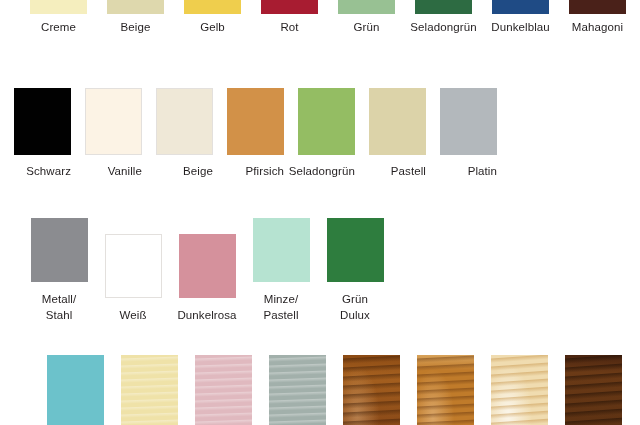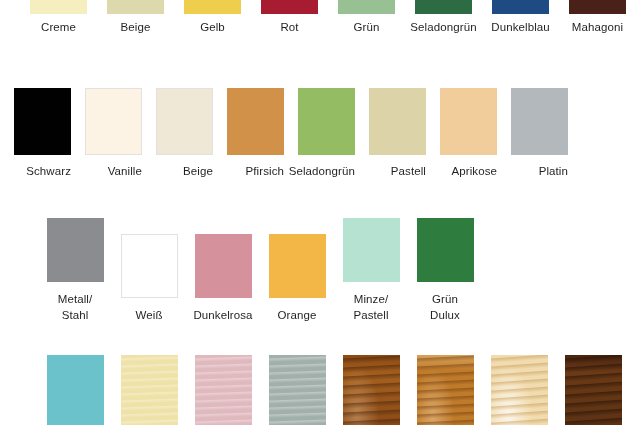--- a/index.html
+++ b/index.html
@@ -63,21 +63,21 @@
   #row-1 .caption { margin-top: 6px; }
   #row-1 .swatch-cell { width: 77px; padding-left: 40px; }
 
   
   #row-2 { left: 0px; top: 88px; }
   #row-2 .chip { width: 57px; height: 67px; }
   #row-2 .caption { margin-top: 9px; }
   #row-2 .swatch-cell { width: 71px; align-items: flex-end; }
 
   
-  #row-3 { left: 38px; top: 218px; }
+  #row-3 { left: 22px; top: 218px; }
   #row-3 .chip { width: 57px; height: 64px; }
   #row-3 .caption { margin-top: 10px; }
   #row-3 .swatch-cell { width: 74px; }
 
   
   #row-4 { left: 38px; top: 355px; }
   #row-4 .chip { width: 57px; height: 70px; }
   #row-4 .swatch-cell { width: 74px; }
 </style>
 </head>
@@ -141,47 +141,39 @@
       </div>
       <div class="swatch-cell">
         <div class="chip" style="background: linear-gradient(rgb(148, 189, 99), rgb(148, 189, 99));"></div>
         <div class="caption">Seladongrün</div>
       </div>
       <div class="swatch-cell">
         <div class="chip" style="background: linear-gradient(rgb(220, 211, 169), rgb(220, 211, 169));"></div>
         <div class="caption">Pastell</div>
       </div>
       <div class="swatch-cell">
-        <div class="chip" style="background: linear-gradient(rgb(240, 205, 155), rgb(240, 205, 155));"></div>
-        <div class="caption">Aprikose</div>
-      </div>
-      <div class="swatch-cell">
         <div class="chip" style="background: linear-gradient(rgb(179, 184, 188), rgb(179, 184, 188));"></div>
         <div class="caption">Platin</div>
       </div>
     </div>
     <div class="swatch-row" id="row-3">
       <div class="swatch-cell">
         <div class="chip" style="background: linear-gradient(rgb(139, 140, 144), rgb(139, 140, 144));"></div>
         <div class="caption">Metall/
 Stahl</div>
       </div>
       <div class="swatch-cell">
         <div class="chip outlined" style="background: linear-gradient(rgb(255, 255, 255), rgb(255, 255, 255));"></div>
         <div class="caption">Weiß</div>
       </div>
       <div class="swatch-cell">
         <div class="chip" style="background: linear-gradient(rgb(213, 145, 156), rgb(213, 145, 156));"></div>
         <div class="caption">Dunkelrosa</div>
       </div>
       <div class="swatch-cell">
-        <div class="chip" style="background: linear-gradient(rgb(243, 183, 71), rgb(243, 183, 71));"></div>
-        <div class="caption">Orange</div>
-      </div>
-      <div class="swatch-cell">
         <div class="chip" style="background: linear-gradient(rgb(182, 227, 209), rgb(182, 227, 209));"></div>
         <div class="caption">Minze/
 Pastell</div>
       </div>
       <div class="swatch-cell">
         <div class="chip" style="background: linear-gradient(rgb(46, 125, 62), rgb(46, 125, 62));"></div>
         <div class="caption">Grün
 Dulux</div>
       </div>
     </div>

